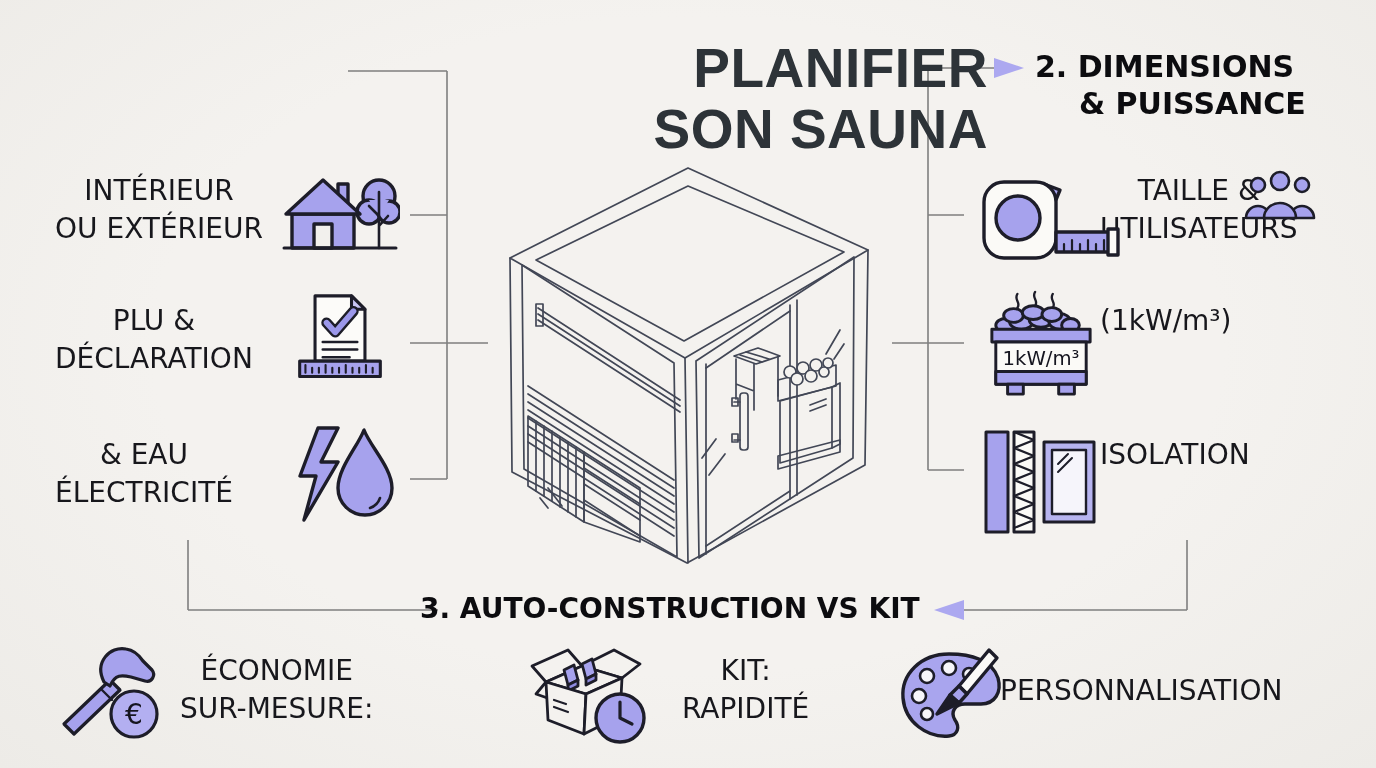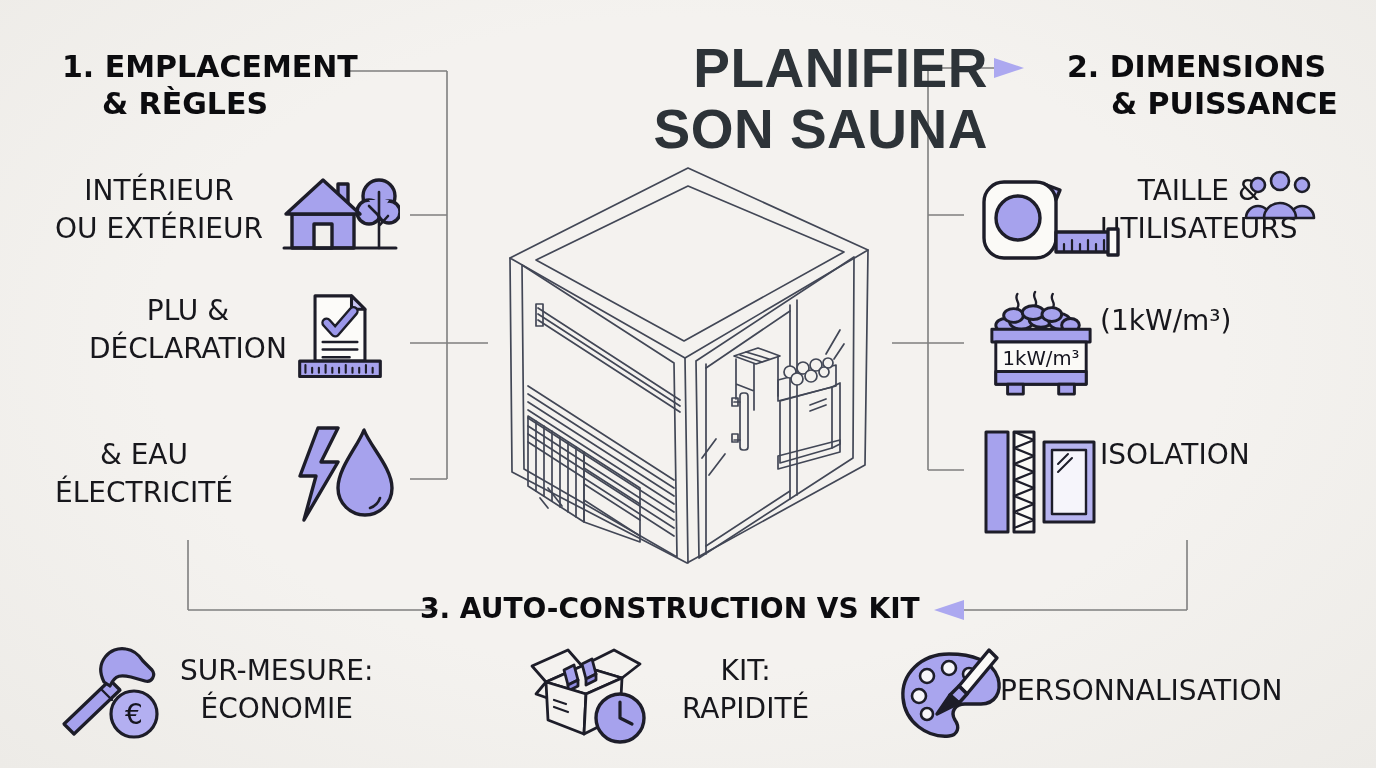--- a/index.html
+++ b/index.html
@@ -38,35 +38,31 @@
     </g>
     <polygon points="994,58 1024,68 994,78" fill="#aca8f0"></polygon>
     <polygon points="964,600 964,620 934,610" fill="#aca8f0"></polygon>
   </svg>
 
   <div class="abs title" style="left:388px;top:38px;width:600px;">
     <div>PLANIFIER</div>
     <div>SON SAUNA</div>
   </div>
 
-  <div class="abs heading" style="left:62px;top:48px;">
-    <span>1. EMPLACEMENT</span>
-    <span class="indent">&amp; RÈGLES</span>
-  </div>
-
-  <div class="abs heading" style="left:1035px;top:48px;margin-left:32px;">
+
+  <div class="abs heading" style="left:1035px;top:48px;">
     <span>2. DIMENSIONS</span>
     <span class="indent" style="padding-left:44px">&amp; PUISSANCE</span>
   </div>
 
   <div class="abs item-label" style="left:55px;top:172px;">
     <div>INTÉRIEUR</div>
     <div>OU EXTÉRIEUR</div>
   </div>
-  <div class="abs item-label" style="left:55px;top:292px;margin-left:34px;">
+  <div class="abs item-label" style="left:55px;top:302px;">
     <div>PLU &amp;</div>
     <div>DÉCLARATION</div>
   </div>
   <div class="abs item-label" style="left:55px;top:436px;">
     <div>&amp; EAU</div>
     <div>ÉLECTRICITÉ</div>
   </div>
 
   <svg class="abs" style="left:282px;top:168px;" width="118" height="88" viewBox="0 0 118 88">
     <g stroke="#1d1d29" stroke-width="3.4" stroke-linejoin="round" stroke-linecap="round">
@@ -165,22 +161,22 @@
       <path d="M32,2 L52,10 L32,18 L52,26 L32,34 L52,42 L32,50 L52,58 L32,66 L52,74 L32,82 L52,90 L32,98" fill="none" stroke-width="2.2"></path>
       <rect x="62" y="12" width="50" height="80" fill="#b7b4f0"></rect>
       <rect x="70" y="20" width="34" height="64" fill="#f6f5fb" stroke-width="2.4"></rect>
       <path d="M76,34 L86,24 M76,42 L90,28" fill="none" stroke-width="2"></path>
     </g>
   </svg>
 
   <div class="abs bottom-heading" style="left:420px;top:592px;">3. AUTO-CONSTRUCTION VS KIT</div>
 
   <div class="abs item-label" style="left:180px;top:652px;">
+    <div>ÉCONOMIE</div>
     <div>SUR-MESURE:</div>
-    <div>ÉCONOMIE</div>
   </div>
   <div class="abs item-label" style="left:663px;top:652px;margin-left:19px;">
     <div>KIT:</div>
     <div>RAPIDITÉ</div>
   </div>
   <div class="abs item-label" style="left:1000px;top:672px;">
     <div>PERSONNALISATION</div>
   </div>
 
   <svg class="abs" style="left:56px;top:640px;" width="112" height="104" viewBox="0 0 112 104">

